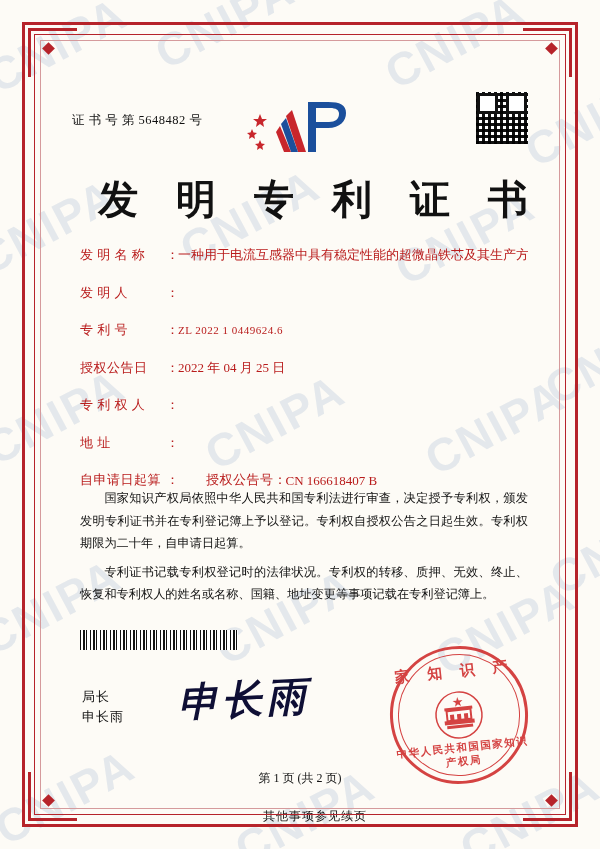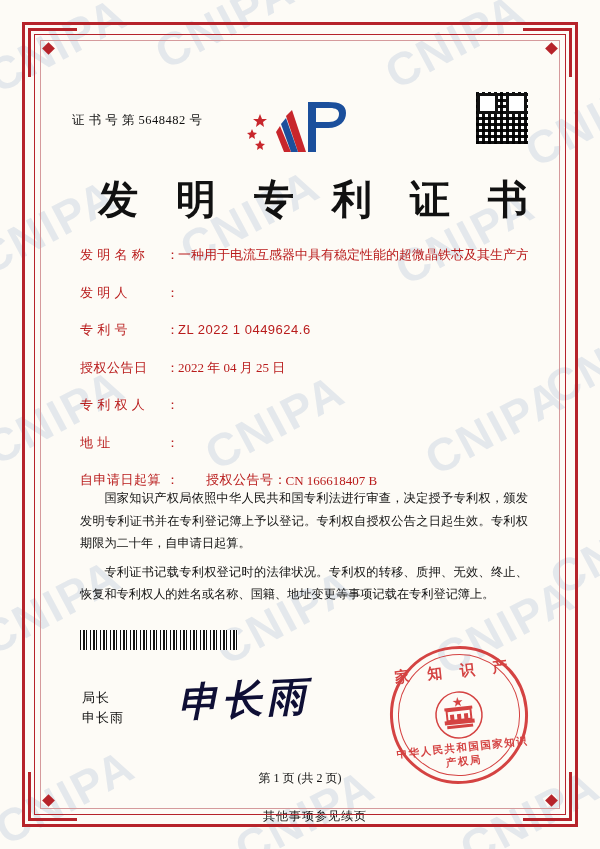--- a/index.html
+++ b/index.html
@@ -170,22 +170,22 @@
   .field-colon {
     flex: none;
     width: 12px;
   }
   .field-value {
     flex: 1;
     white-space: nowrap;
     overflow: hidden;
   }
   .field-value.mono {
-    font-family: Liberation Sans, sans-serif;
-    font-size: 13px;
+    font-family: Liberation Serif, serif;
+    font-size: 11px;
     letter-spacing: 0.5px;
   }
   .inline-extra {
     display: flex;
     align-items: flex-end;
     margin-left: 28px;
   }
   .inline-extra .field-label { width: auto; }
 
   
@@ -218,20 +218,21 @@
 
   
   .sig-label {
     position: absolute;
     left: 82px;
     top: 688px;
     font-size: 13px;
     line-height: 1.55;
     color: #111;
     letter-spacing: 1px;
+    font-family: Liberation Mono, monospace;
   }
   .sig-script {
     position: absolute;
     left: 178px;
     top: 672px;
     font-size: 40px;
     font-family: "DejaVu Serif", serif;
     font-style: italic;
     font-weight: bold;
     color: #0f0f35;

